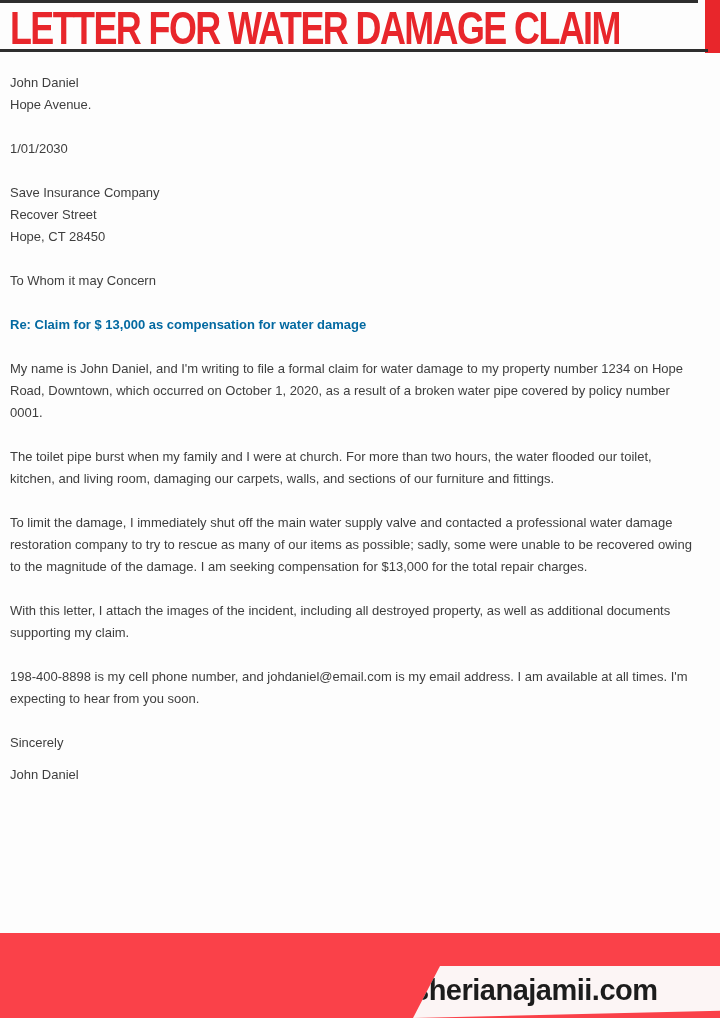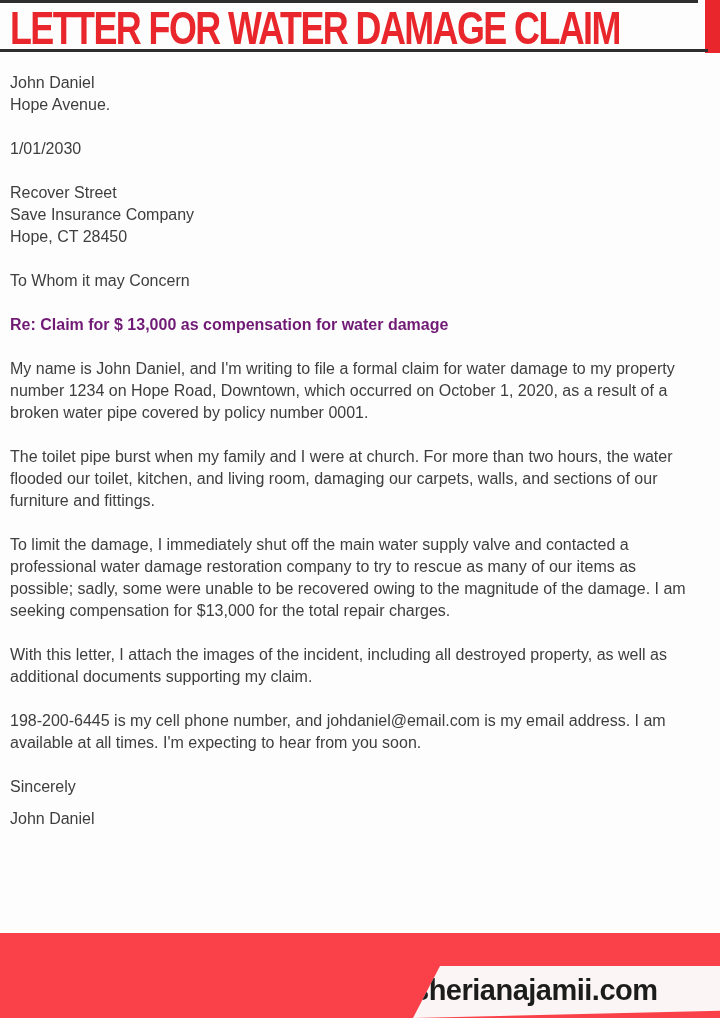--- a/index.html
+++ b/index.html
@@ -47,30 +47,30 @@
   .title-rule {
     position: absolute;
     left: 0; top: 49px;
     width: 708px; height: 3px;
     background: #2e2e2e;
   }
   
   .letter {
     padding: 12px 20px 0 10px;
     color: #3e3e3e;
-    font-size: 16px;
+    font-size: 13px;
     line-height: 22px;
   }
   .letter .block,
   .letter p {
     margin: 0 0 22px 0;
   }
   .subject {
     font-weight: bold;
-    color: #701a75;
+    color: #0369a1;
   }
   .closing {
     margin-bottom: 10px !important;
   }
   .signature-block {
     margin-bottom: 0 !important;
   }
   
   .footer {
     position: absolute;
@@ -107,34 +107,34 @@
 
 <div class="letter">
   <div class="block">
     <div>John Daniel</div>
     <div>Hope Avenue.</div>
   </div>
 
   <div class="block">1/01/2030</div>
 
   <div class="block">
+    <div>Save Insurance Company</div>
     <div>Recover Street</div>
-    <div>Save Insurance Company</div>
     <div>Hope, CT 28450</div>
   </div>
 
   <div class="block">To Whom it may Concern</div>
 
   <div class="block subject">Re: Claim for $ 13,000 as compensation for water damage</div>
 
   <p>My name is John Daniel, and I'm writing to file a formal claim for water damage to my property number 1234 on Hope Road, Downtown, which occurred on October 1, 2020, as a result of a broken water pipe covered by policy number 0001.</p>
   <p>The toilet pipe burst when my family and I were at church. For more than two hours, the water flooded our toilet, kitchen, and living room, damaging our carpets, walls, and sections of our furniture and fittings.</p>
   <p>To limit the damage, I immediately shut off the main water supply valve and contacted a professional water damage restoration company to try to rescue as many of our items as possible; sadly, some were unable to be recovered owing to the magnitude of the damage. I am seeking compensation for $13,000 for the total repair charges.</p>
   <p>With this letter, I attach the images of the incident, including all destroyed property, as well as additional documents supporting my claim.</p>
-  <p>198-200-6445 is my cell phone number, and johdaniel@email.com is my email address. I am available at all times. I'm expecting to hear from you soon.</p>
+  <p>198-400-8898 is my cell phone number, and johdaniel@email.com is my email address. I am available at all times. I'm expecting to hear from you soon.</p>
 
   <div class="block closing">Sincerely</div>
 
   <div class="block signature-block">
     <div>John Daniel</div>
   </div>
 </div>
 
 <div class="footer">
   <div class="footer-panel">

